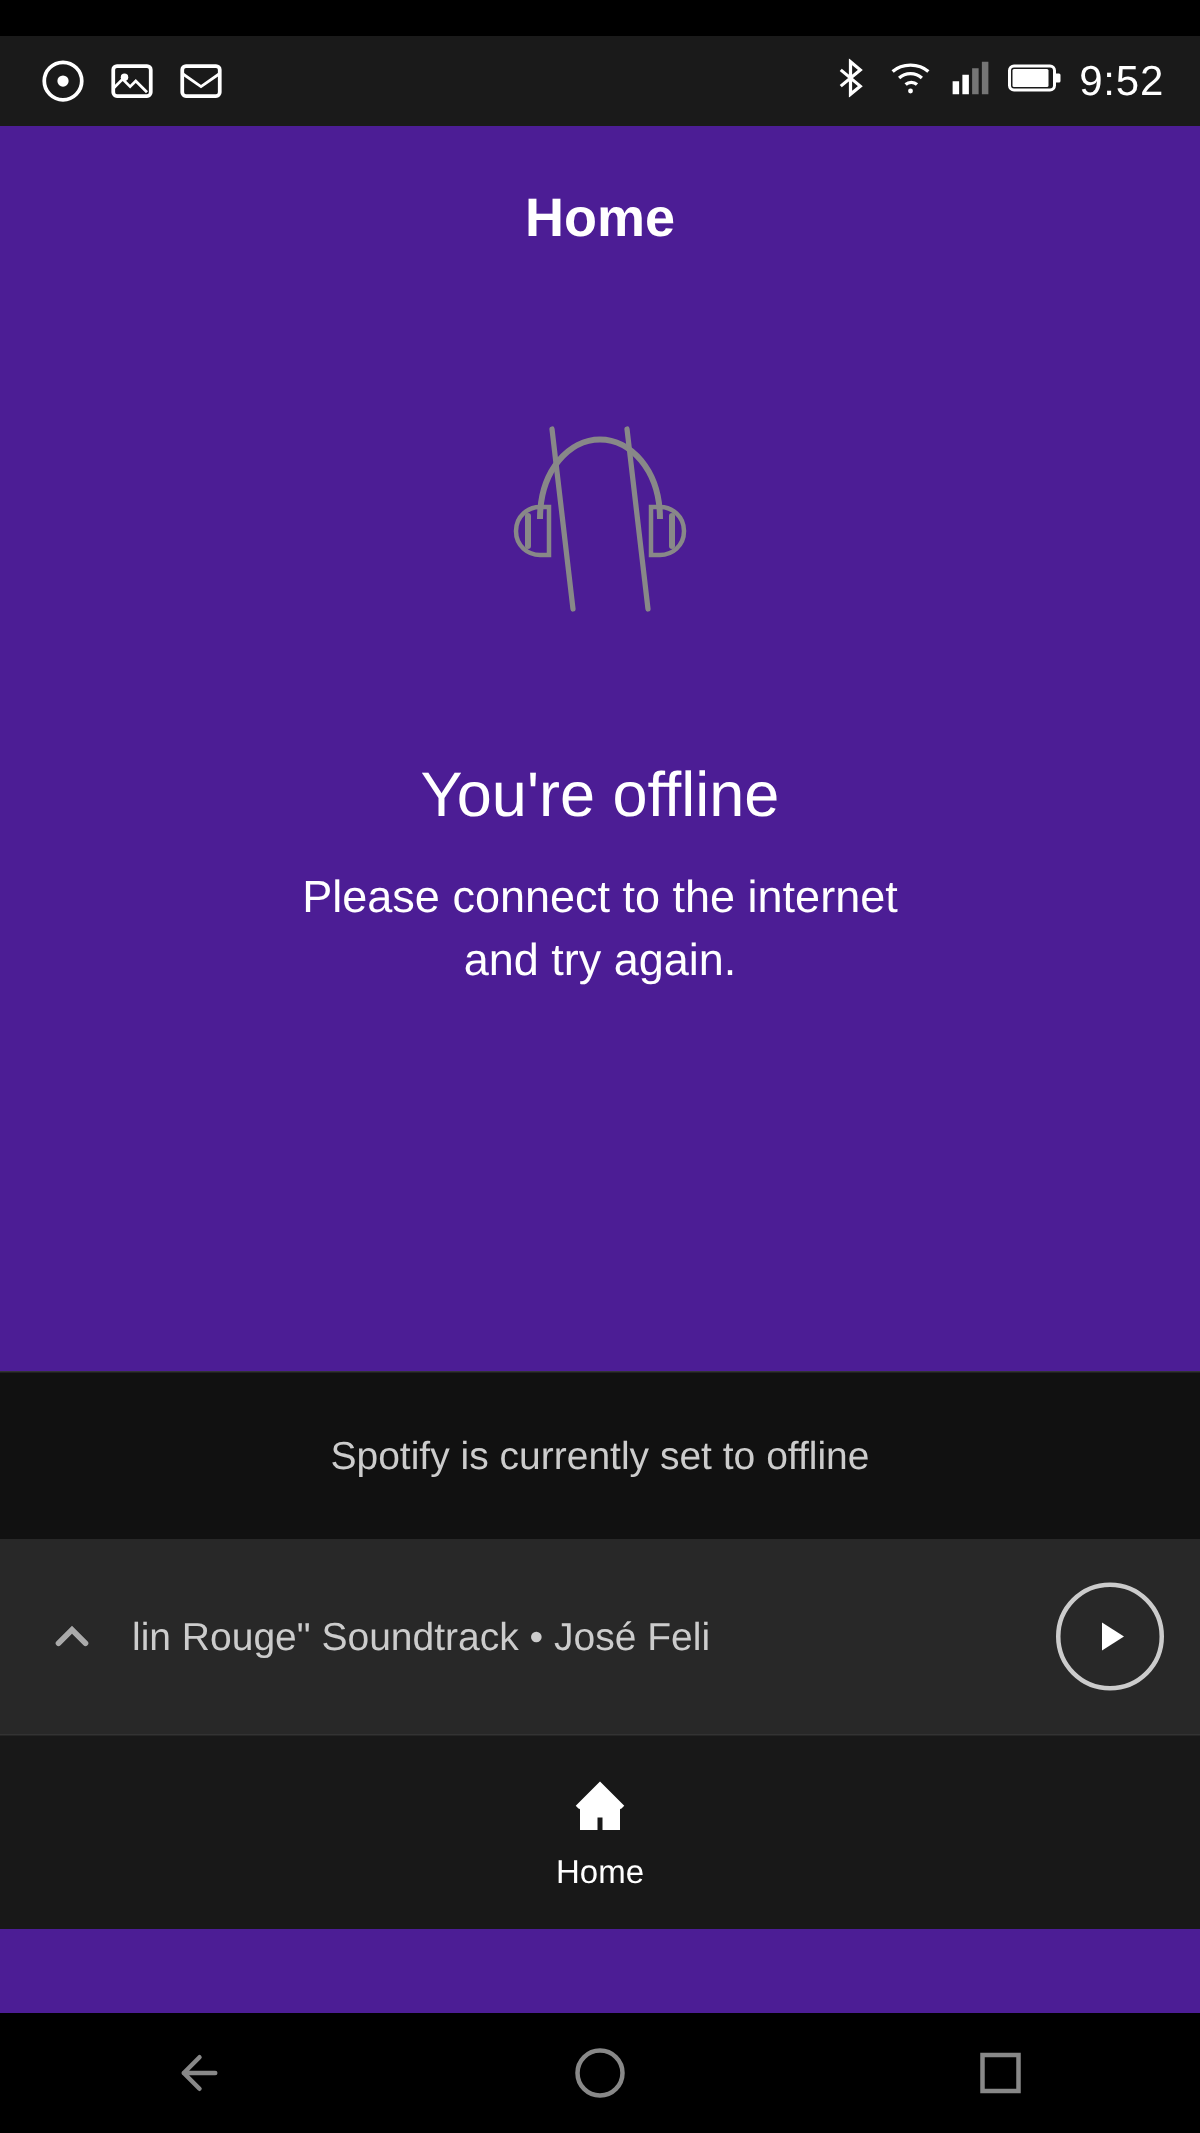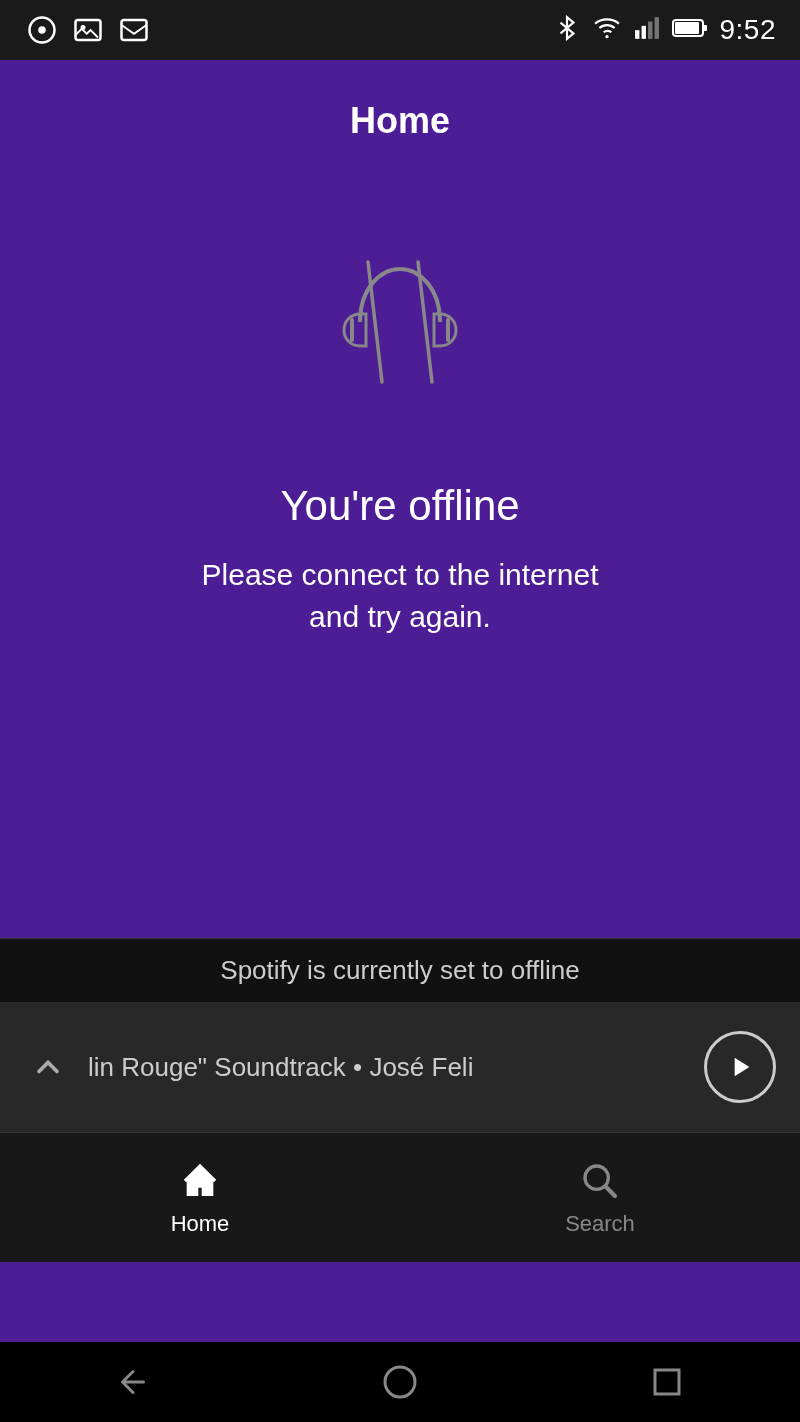--- a/index.html
+++ b/index.html
@@ -16,20 +16,21 @@
     }
 
     
     .status-bar {
       height: 60px;
       background: #1a1a1a;
       display: flex;
       align-items: center;
       justify-content: space-between;
       padding: 0 24px;
+      margin-top: 24px;
     }
 
     .status-icons-left {
       display: flex;
       align-items: center;
       gap: 10px;
     }
 
     .status-icon {
       width: 36px;
@@ -102,21 +103,21 @@
       padding: 0 40px;
     }
 
     
     .offline-banner {
       position: absolute;
       bottom: 340px;
       left: 0;
       right: 0;
       background: #111;
-      padding: 16px 20px;
+      padding: 40px 20px;
       text-align: center;
       border-top: 1px solid #333;
     }
 
     .offline-banner-text {
       font-size: 26px;
       color: #ccc;
     }
 
     
@@ -342,29 +343,20 @@
       <div class="nav-icon">
         <svg width="40" height="40" viewBox="0 0 24 24" fill="white">
           <path d="M3 12L12 3l9 9" stroke="white" stroke-width="2" fill="none"></path>
           <path d="M5 10v10h5v-5h4v5h5V10" stroke="white" stroke-width="2" fill="white"></path>
         </svg>
       </div>
       <span class="nav-label">Home</span>
     </div>
 
 
-    <div class="nav-item">
-      <div class="nav-icon">
-        <svg width="40" height="40" viewBox="0 0 24 24" fill="none">
-          <circle cx="10" cy="10" r="7" stroke="#888" stroke-width="2"></circle>
-          <line x1="15.5" y1="15.5" x2="21" y2="21" stroke="#888" stroke-width="2.5" stroke-linecap="round"></line>
-        </svg>
-      </div>
-      <span class="nav-label">Search</span>
-    </div>
 
 
 
   </div>
 
 </div>
 
 <div class="android-nav">
   <div class="android-nav-btn">
     <svg width="36" height="36" viewBox="0 0 24 24" fill="none">

